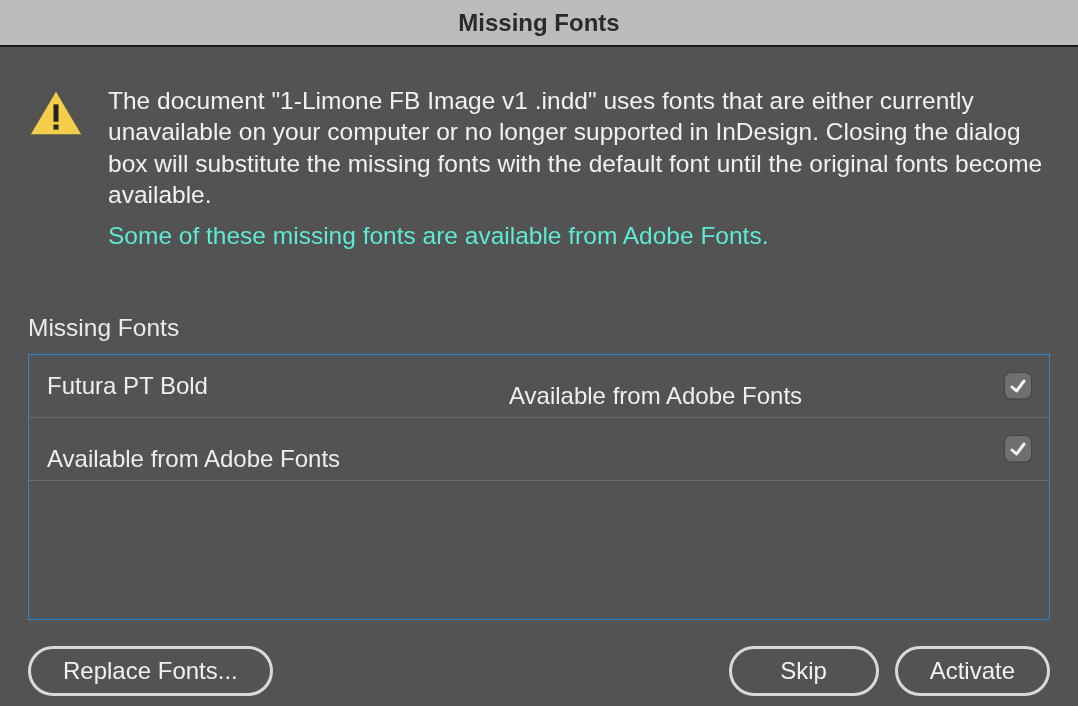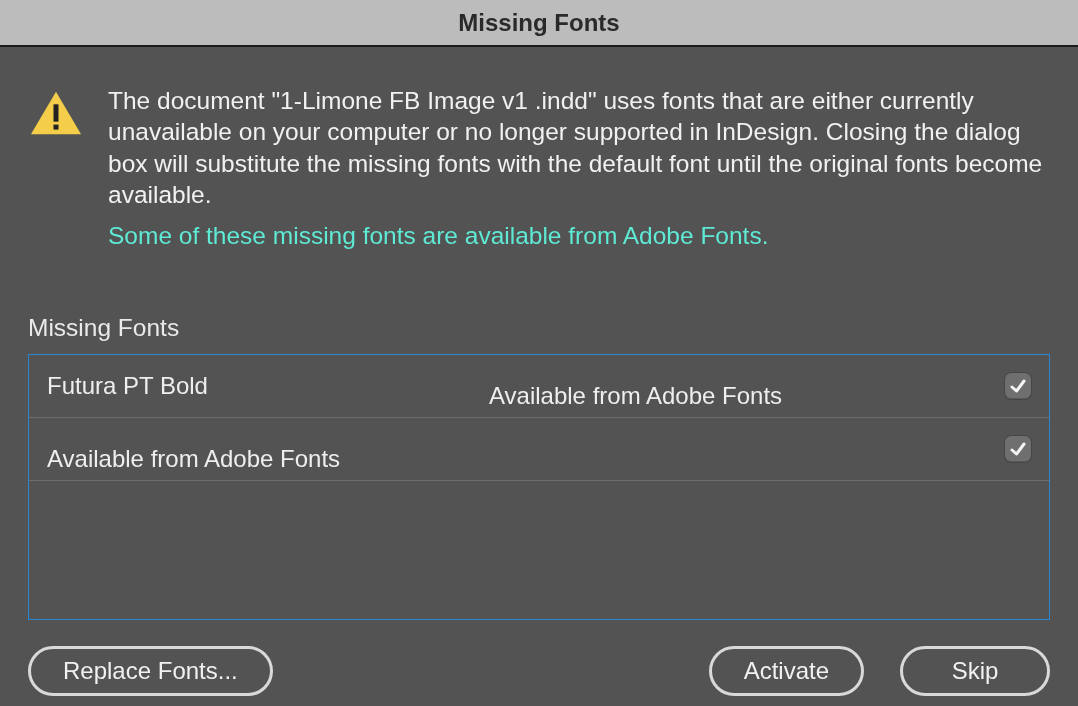--- a/index.html
+++ b/index.html
@@ -69,20 +69,21 @@
     flex-direction: column;
   }
   .fontrow {
     display: flex;
     align-items: center;
     height: 63px;
     border-bottom: 1px solid rgba(255,255,255,0.15);
     padding: 0 18px;
     font-size: 24px;
     color: #eee;
+    gap: 20px;
   }
   .col-name {
     flex: 0 0 442px;
   }
   .col-status {
     flex: 1;
     margin-top: 20px;
   }
   .col-check {
     flex: 0 0 60px;
@@ -101,21 +102,21 @@
     box-shadow: inset 0 -1px 0 rgba(0,0,0,0.2), 0 0 0 1px rgba(0,0,0,0.15);
   }
   .checkbox svg {
     width: 20px;
     height: 20px;
     display:block;
   }
   .buttonrow {
     display: flex;
     margin-top: 26px;
-    gap: 36px;
+    gap: 16px;
   }
   .buttonrow .spacer { flex: 1; }
   .btn {
     background: transparent;
     color: #f1f1f1;
     border: 3px solid #d9d9d9;
     border-radius: 26px;
     font-size: 24px;
     font-weight: 500;
     padding: 8px 32px;
@@ -172,17 +173,17 @@
               <polyline points="4,11 8.5,15 16,5" fill="none" stroke="#f4f4f4" stroke-width="3" stroke-linecap="round" stroke-linejoin="round"></polyline>
             </svg>
         </div>
       </div>
     </div>
   </div>
 
   <div class="buttonrow">
     <button class="btn wide">Replace Fonts...</button>
     <div class="spacer"></div>
+    <button class="btn">Skip</button>
     <button class="btn">Activate</button>
-    <button class="btn">Skip</button>
   </div>
 
 </div>
 
 </body></html>

